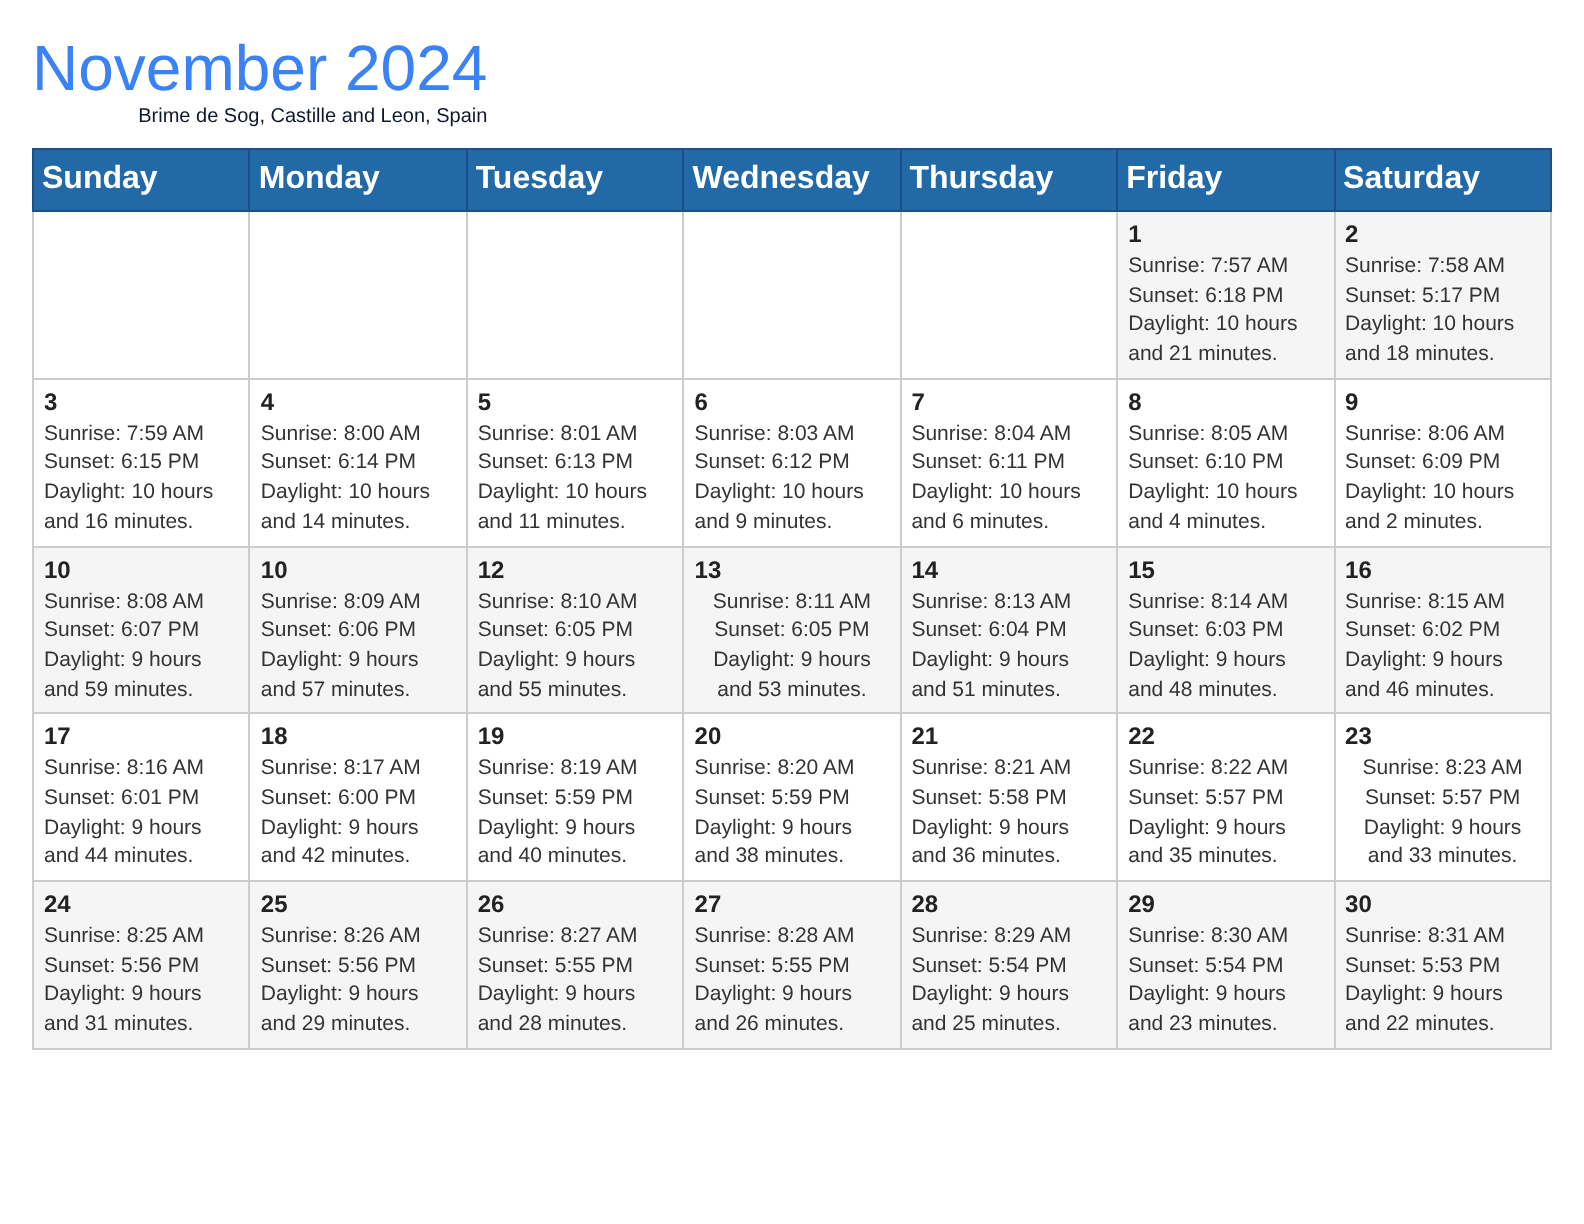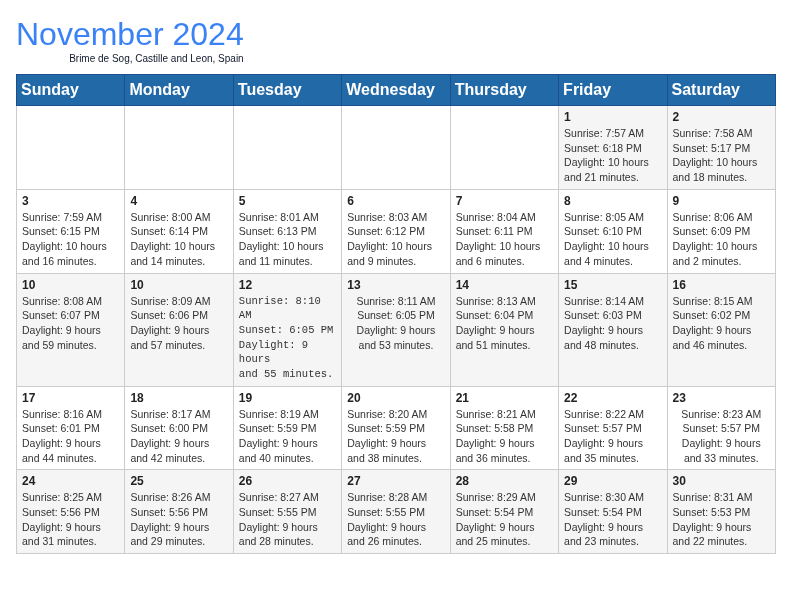--- a/index.html
+++ b/index.html
@@ -183,21 +183,21 @@
         </td>
         <td>
           <span class="day-num">10</span>
           <div class="day-info" style="white-space: pre-line;">Sunrise: 8:09 AM
 Sunset: 6:06 PM
 Daylight: 9 hours
 and 57 minutes.</div>
         </td>
         <td>
           <span class="day-num">12</span>
-          <div class="day-info" style="white-space: pre-line; font-family: Liberation Mono, monospace;">Sunrise: 8:10 AM
+          <div class="day-info" style="white-space: pre-line;">Sunrise: 8:10 AM
 Sunset: 6:05 PM
 Daylight: 9 hours
 and 55 minutes.</div>
         </td>
         <td>
           <span class="day-num">13</span>
           <div class="day-info" style="white-space: pre-line; text-align: center;">Sunrise: 8:11 AM
 Sunset: 6:05 PM
 Daylight: 9 hours
 and 53 minutes.</div>

